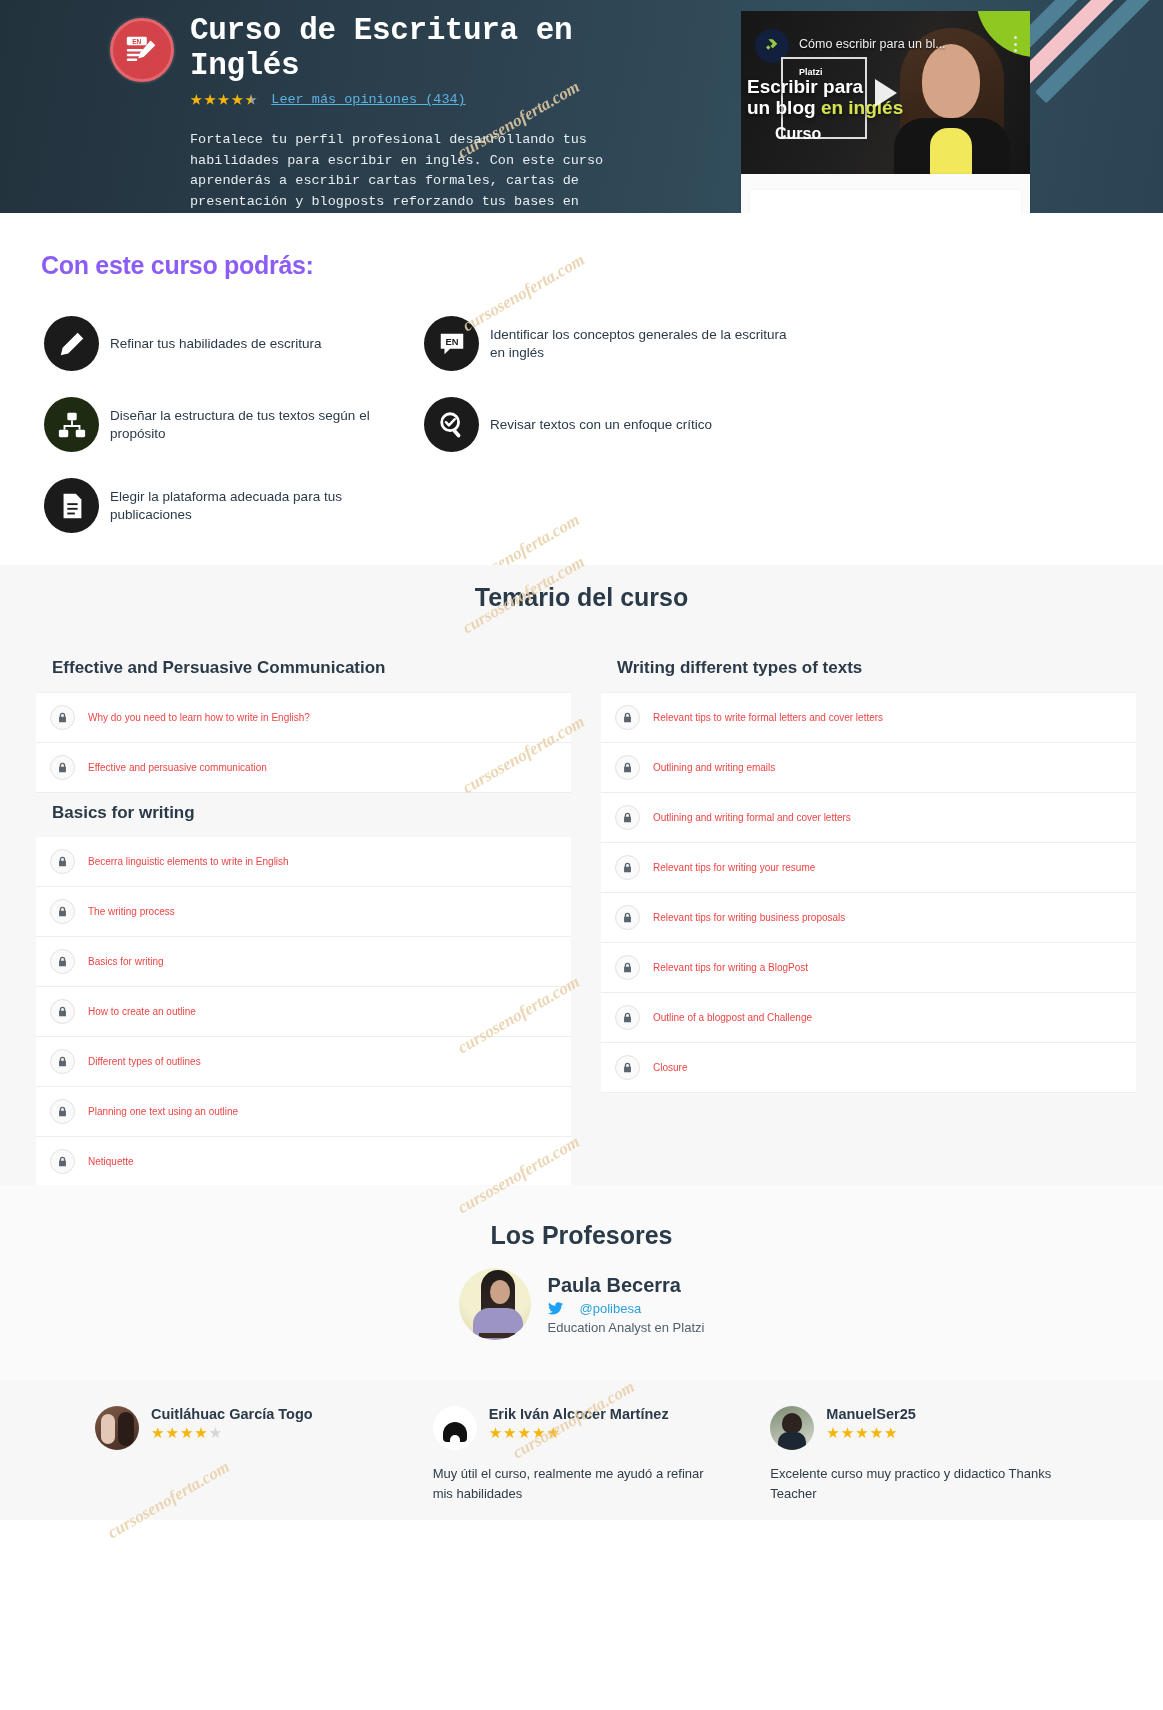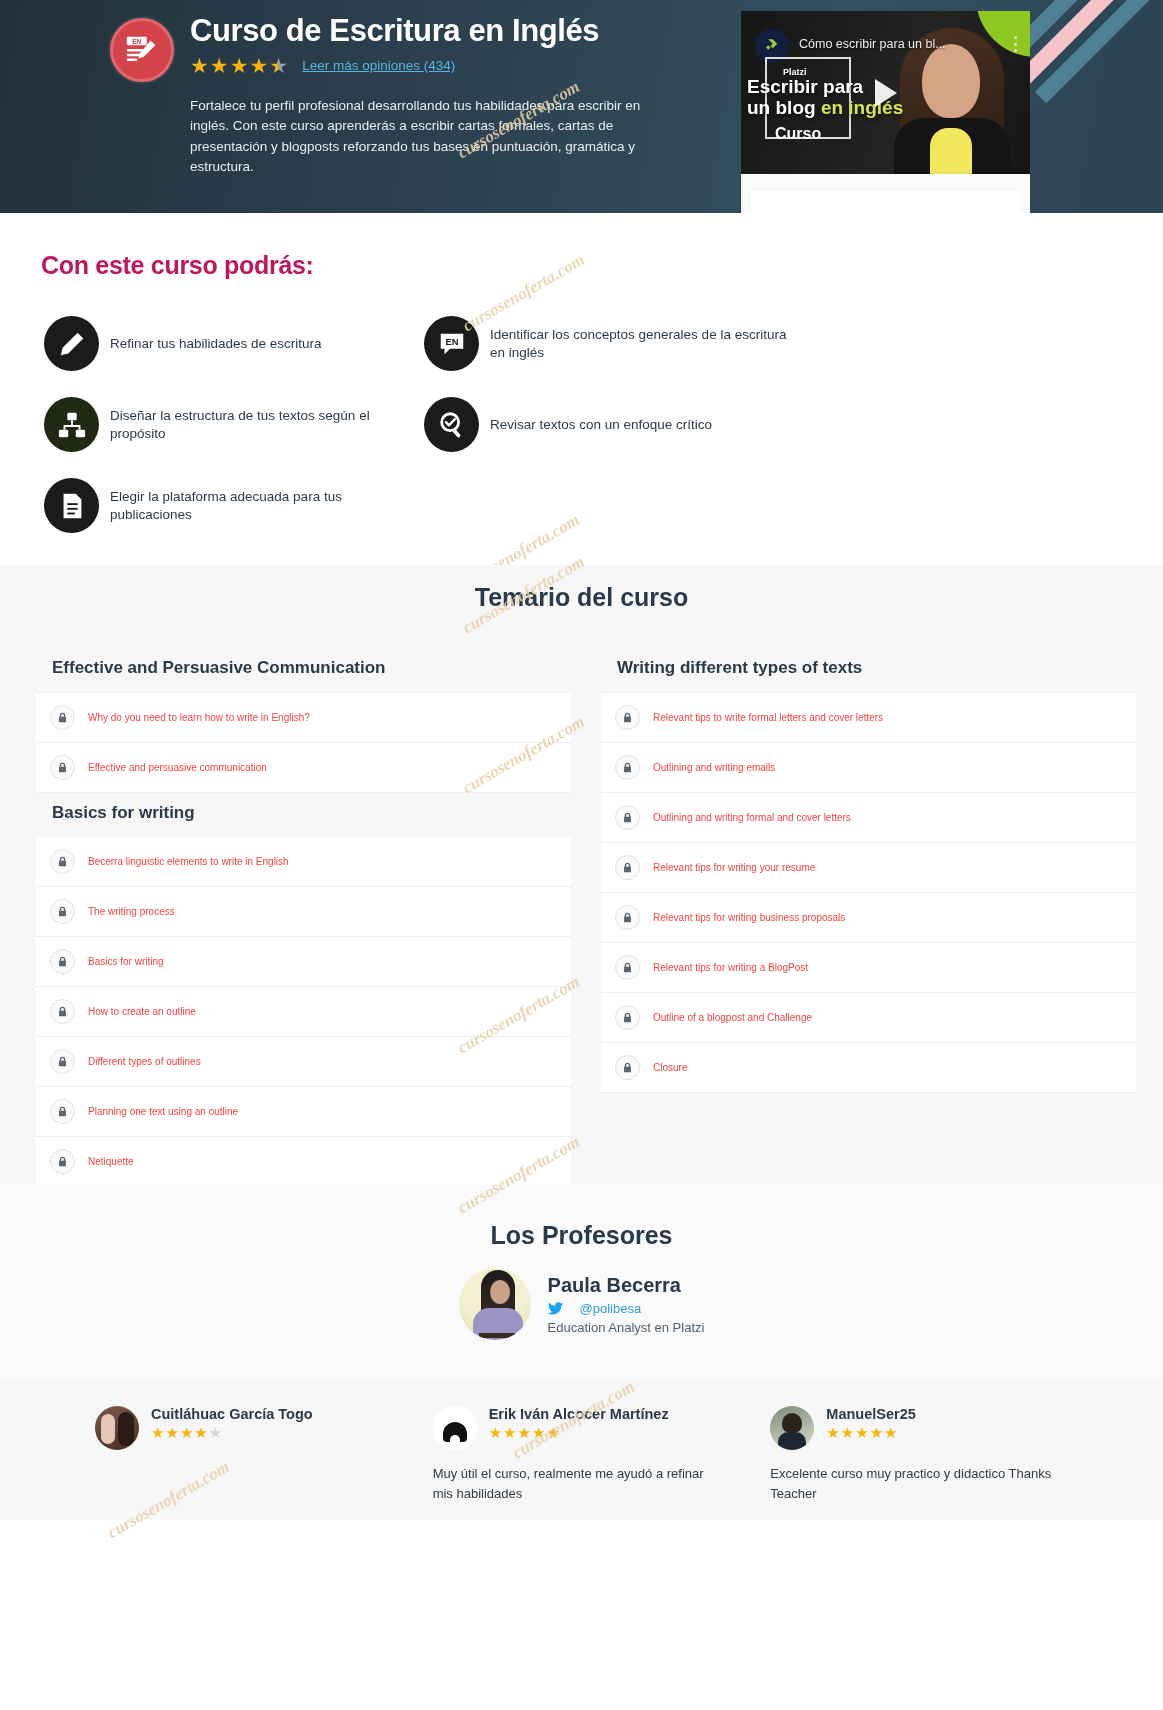--- a/index.html
+++ b/index.html
@@ -40,21 +40,21 @@
   .course-badge {
     width: 64px; height: 64px; border-radius: 50%;
     background: #d4424a;
     border: 3px solid #e4666c;
     display: flex; align-items: center; justify-content: center;
     flex: none;
     margin-top: 4px;
     box-shadow: 0 0 0 2px rgba(255,255,255,0.07);
   }
   .course-badge svg { width: 38px; height: 38px; }
-  .hero-text { max-width: 500px; }
+  .hero-text { max-width: 500px; font-family: Liberation Mono, monospace; }
   .hero-title {
     color: #fff;
     font-size: 31px;
     font-weight: bold;
     letter-spacing: -0.4px;
     line-height: 1.12;
   }
   .rating-row { display: flex; align-items: center; gap: 14px; margin-top: 6px; }
   .stars { display: inline-flex; gap: 1px; font-size: 21px; line-height: 1; color: #f5b50a; letter-spacing: 0px;}
   .stars .half {
@@ -112,21 +112,21 @@
     color: #efefef; font-size: 12.5px; white-space: nowrap; overflow: hidden;
     text-shadow: 0 1px 2px rgba(0,0,0,.8);
   }
   .vid-kebab {
     position: absolute; right: 8px; top: 22px; width: 14px; height: 22px;
     display:flex; flex-direction:column; justify-content:space-between; align-items:center;
     padding: 3px 0;
   }
   .vid-kebab span { width:3px; height:3px; border-radius:50%; background:#e6e6e6; display:block; }
   .vid-card {
-    position: absolute; left: 24px; top: 46px; width: 86px; height: 72px;
+    position: absolute; left: 40px; top: 46px; width: 86px; height: 72px;
   }
   .vid-card .brk { position:absolute; width: 86px; height: 82px;
     border: 2px solid rgba(255,255,255,.85); }
   .vid-plz { position:absolute; left: 18px; top: 10px; color:#fff; font-size:9px; font-weight:bold;}
   .vid-cap {
     position: absolute; left: 6px; top: 66px; width: 190px;
     color: #fff; font-size: 19px; font-weight: bold; line-height: 1.08;
     text-shadow: 0 2px 4px rgba(0,0,0,.55);
   }
   .vid-cap b.hl { color:#d7e34f; }
@@ -162,21 +162,21 @@
   }
 
   
   .benefits {
     position: relative;
     padding: 38px 0 0 0;
     background: #fff;
     height: 352px;
   }
   .benefits h2 {
-    font-size: 25px; font-weight: bold; color: #be185d;
+    font-size: 25px; font-weight: bold; color: #8b5cf6;
     margin-left: 41px; letter-spacing: -0.3px;
   }
   .ben-grid {
     margin-top: 36px;
     display: grid; grid-template-columns: 370px 370px; column-gap: 10px; row-gap: 26px;
     margin-left: 44px;
   }
   .ben-item { display: flex; align-items: center; gap: 11px; }
   .ben-ico {
     width: 55px; height: 55px; border-radius: 50%;

